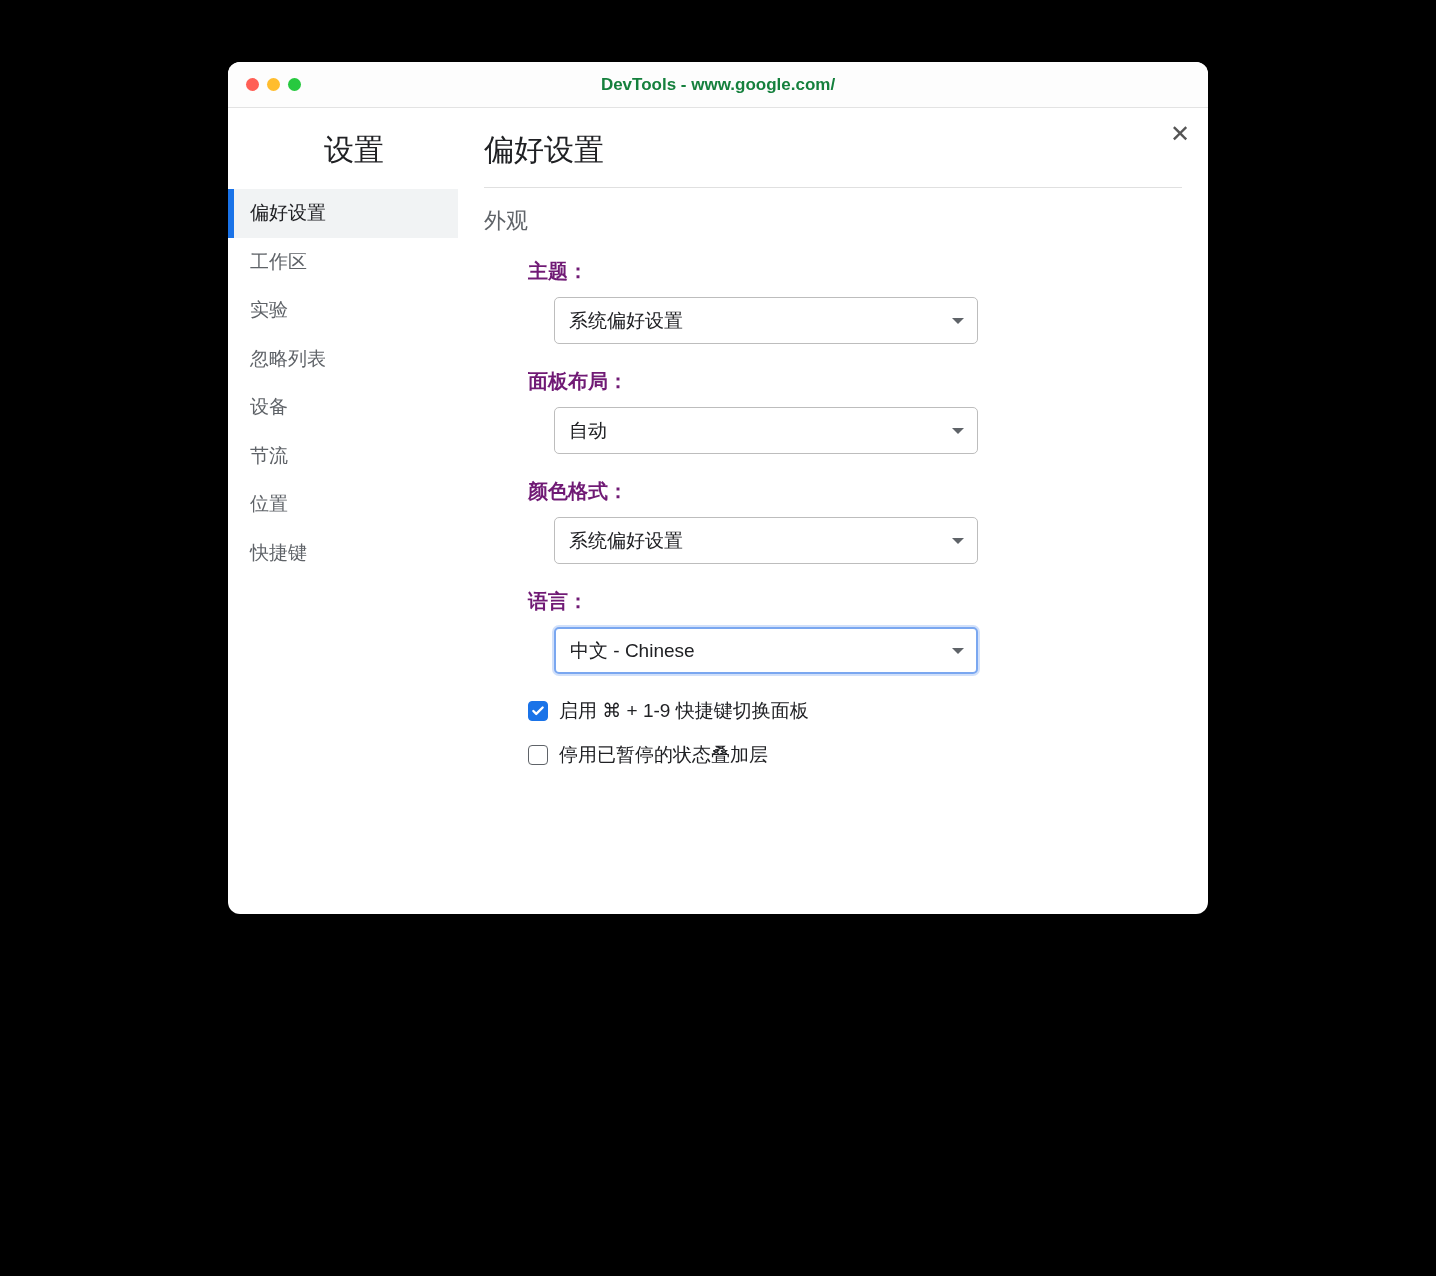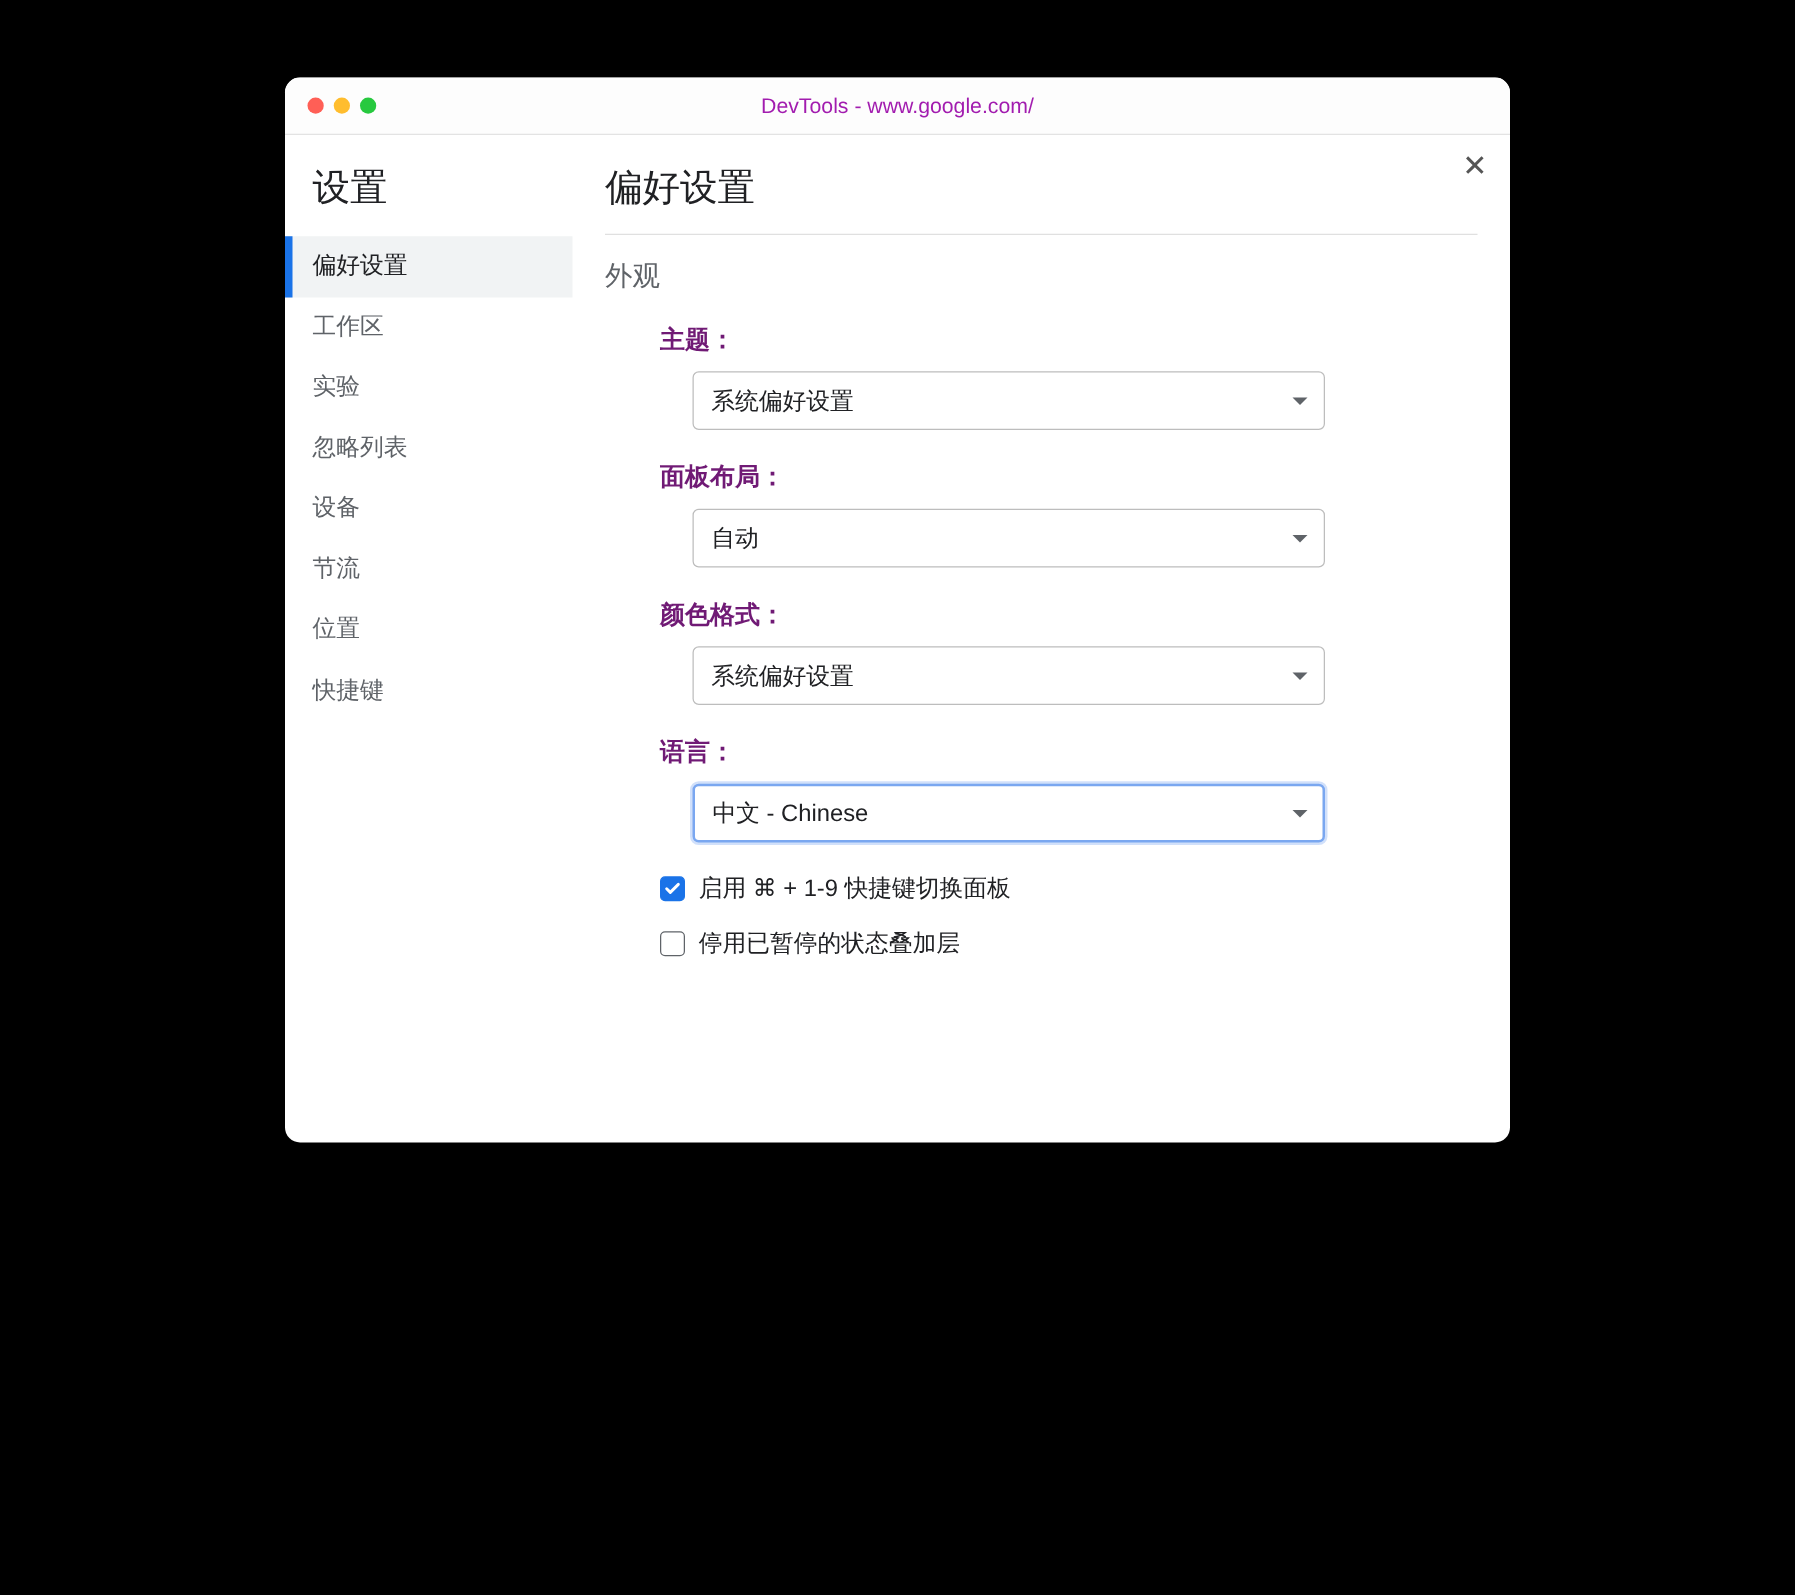--- a/index.html
+++ b/index.html
@@ -40,22 +40,22 @@
       left: 18px;
     }
     .tl { width: 13px; height: 13px; border-radius: 50%; }
     .tl.red { background: #ff5f56; }
     .tl.yellow { background: #ffbd2e; }
     .tl.green { background: #27c93f; }
     .titlebar-title {
       flex: 1;
       text-align: center;
       font-size: 17px;
-      font-weight: 400;
-      color: #a21caf;
+      font-weight: 700;
+      color: #15803d;
     }
     .content {
       flex: 1;
       display: flex;
       position: relative;
     }
     .close-btn {
       position: absolute;
       top: 14px;
       right: 18px;
@@ -67,20 +67,21 @@
     .sidebar {
       width: 230px;
       padding-top: 22px;
       flex-shrink: 0;
     }
     .sidebar-title {
       font-size: 30px;
       font-weight: 400;
       color: #202124;
       padding: 0 0 18px 22px;
+      text-align: center;
     }
     .sidebar-items { display: flex; flex-direction: column; }
     .sidebar-item {
       padding: 10px 22px;
       font-size: 19px;
       color: #5f6368;
       cursor: pointer;
       line-height: 1.5;
     }
     .sidebar-item.active {
@@ -110,21 +111,21 @@
     .form { padding-left: 44px; }
     .field { margin-bottom: 24px; }
     .field-label {
       font-size: 20px;
       color: #701a75;
       margin-bottom: 12px;
       font-weight: bold;
     }
     .select-wrap {
       position: relative;
-      width: 506px;
+      width: 424px;
       margin-left: 26px;
     }
     .select {
       width: 100%;
       height: 47px;
       border: 1px solid #bdbdbd;
       border-radius: 5px;
       background: #fff;
       padding: 0 40px 0 14px;
       font-size: 19px;

